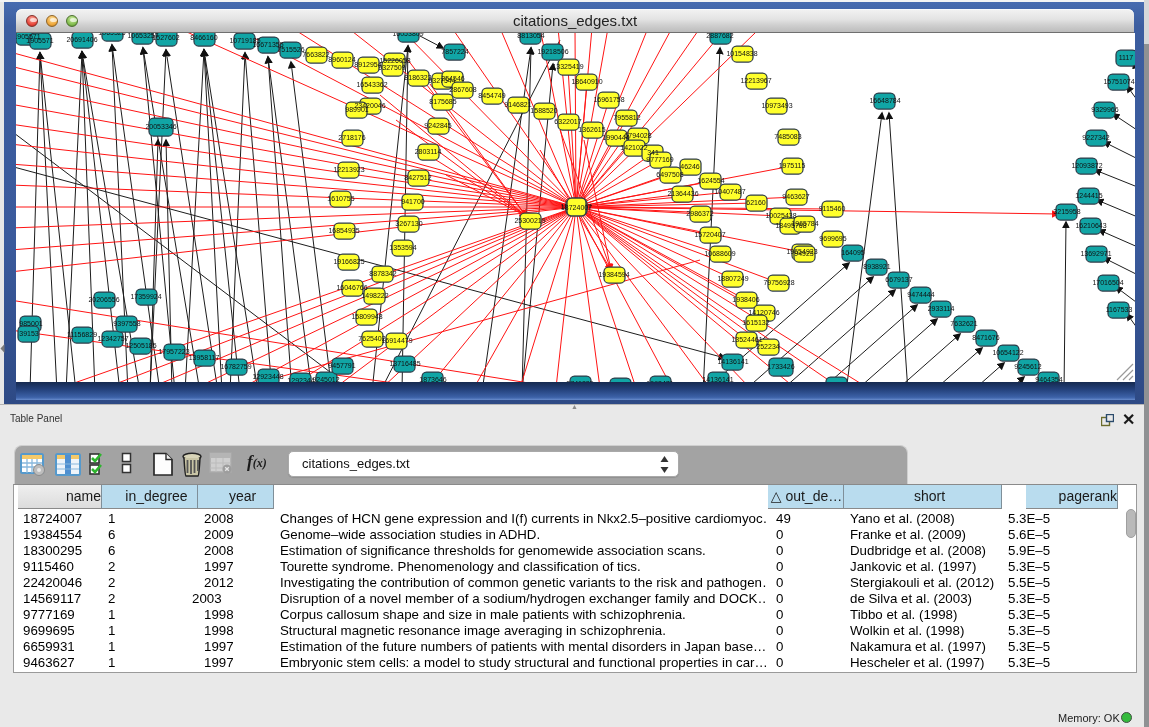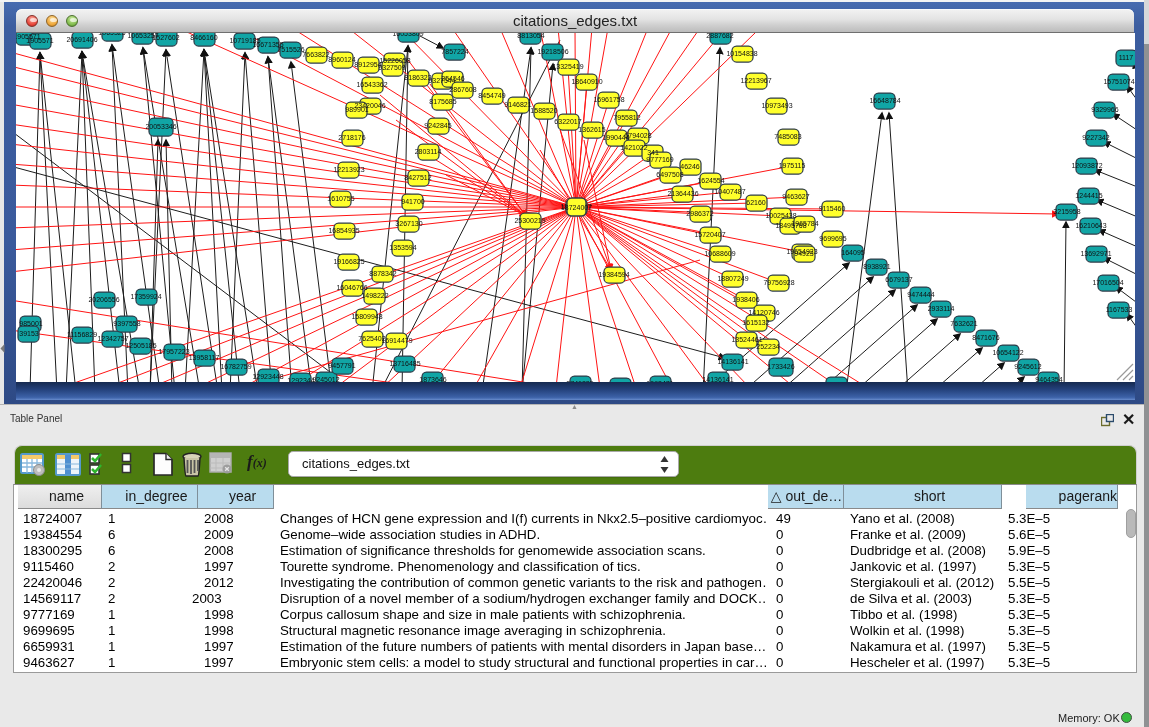--- a/index.html
+++ b/index.html
@@ -33,34 +33,34 @@
     background:linear-gradient(#162a50 0%, #23407a 40%, #3d62a8 85%, #5b80c4 97%, #9fb5dd 100%); }
 
   
   #panel { position:absolute; left:0; top:404px; width:1144px; height:323px; background:#e9e9e9;
     border-top:1px solid #b5b5b5; }
   #panel .ptitle { position:absolute; left:10px; top:8px; font-size:10px; color:#333; }
   #grip { position:absolute; left:571px; top:-2px; width:10px; height:6px; color:#8a8a8a; font-size:7px; }
   #pfloat { position:absolute; left:1101px; top:9px; width:13px; height:13px; }
   #pclose { position:absolute; left:1122px; top:5px; font-size:16px; font-weight:bold; color:#1a1a1a; }
 
-  #toolbar { position:absolute; left:14px; top:40px; width:1123px; height:40px;
-    border:1px solid #cfcfcf; border-radius:8px 8px 0 0; border-bottom:none; background:#4d7c0f; }
+  #toolbar { position:absolute; left:14px; top:40px; width:894px; height:40px;
+    border:1px solid #cfcfcf; border-radius:8px 8px 0 0; border-bottom:none; background:#a3a3a3; }
   .tbi { position:absolute; top:6px; }
   #combo { position:absolute; left:273px; top:5px; width:391px; height:26px; background:#fff;
     border:1px solid #a9a9a9; border-radius:5px; box-shadow:0 1px 1px rgba(0,0,0,.12);
     font-size:13px; color:#111; line-height:24px; padding-left:13px; }
   #combo .arr { position:absolute; right:8px; top:3px; width:11px; height:19px; }
 
   #tablebox { position:absolute; left:13px; top:79px; width:1124px; height:189px; background:#fff;
     border:1px solid #9a9a9a; border-top:1px solid #8a8a8a; overflow:hidden; }
   #thead { position:absolute; left:0; top:0; height:24px; width:1078px; }
   .hc { position:absolute; top:0; height:24px; background:#b9dcee; border-right:1px solid #7f8f99;
     border-bottom:1px solid #8a8a8a; font-size:14px; color:#1a1a1a; text-align:center; line-height:23px; text-indent:14px; white-space:nowrap; overflow:hidden; }
-  .hc.first { background:linear-gradient(#efefef,#dcdcdc); border-left:none; }
+  .hc.first { background:linear-gradient(#efefef,#dcdcdc); border-left:none;text-align:right; }
   #rows { position:absolute; left:0; top:26px; font-size:13.3px; color:#000; }
   .tr { position:absolute; height:16px; white-space:nowrap; }
   .td { position:absolute; top:0; }
   #vscroll { position:absolute; left:1112px; top:24px; width:10px; height:29px;
     background:#b9b9b9; border:1px solid #9f9f9f; border-radius:6px; }
 
   
   #tabs { position:absolute; left:429px; top:271px; height:19px; border:1px solid #989898;
     border-radius:5px; overflow:hidden; background:#fff; box-shadow:0 1px 0 rgba(255,255,255,.7); }
   .tab { float:left; height:19px; line-height:18px; font-size:13px; color:#111; padding:0 12px; }

